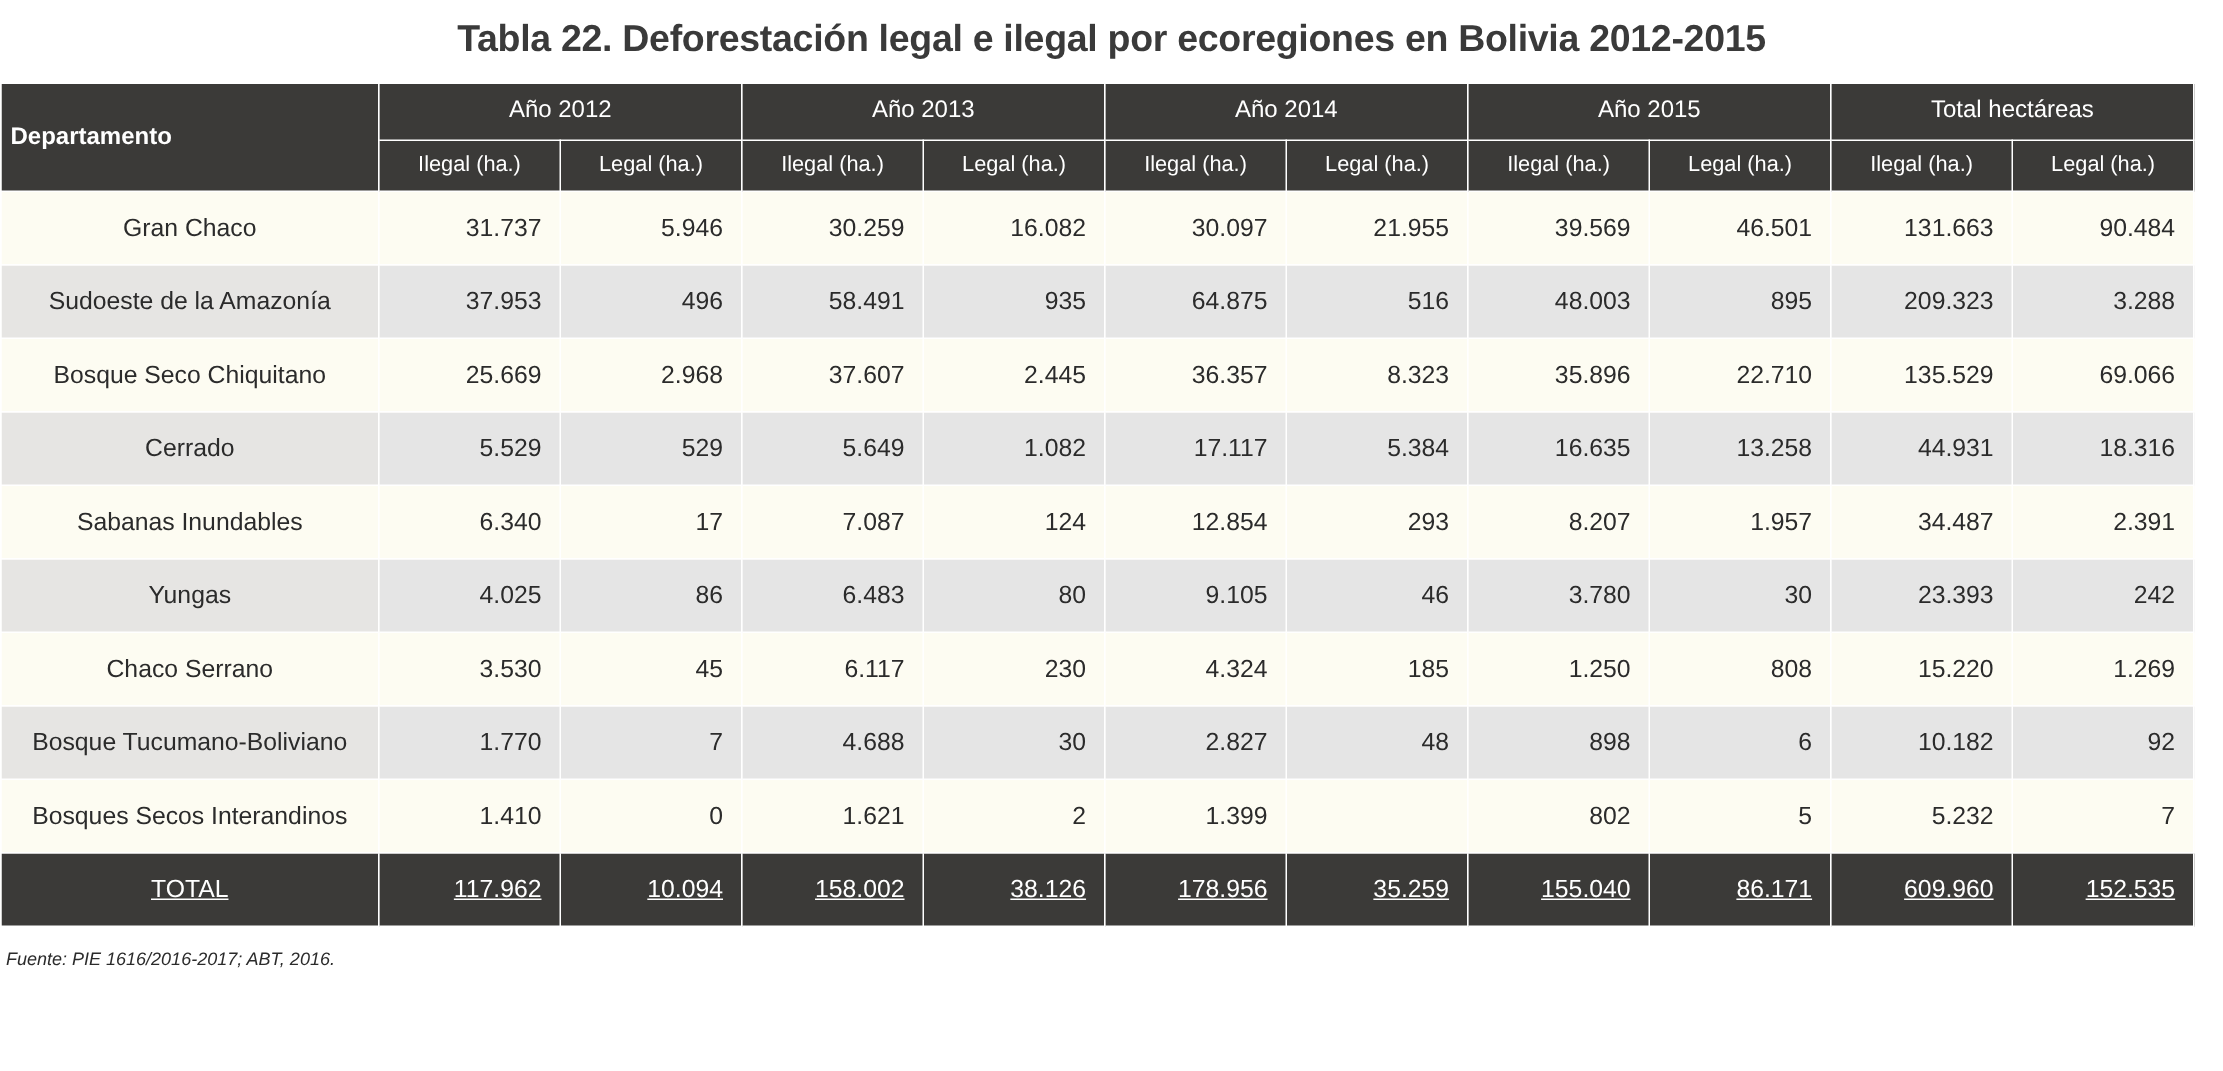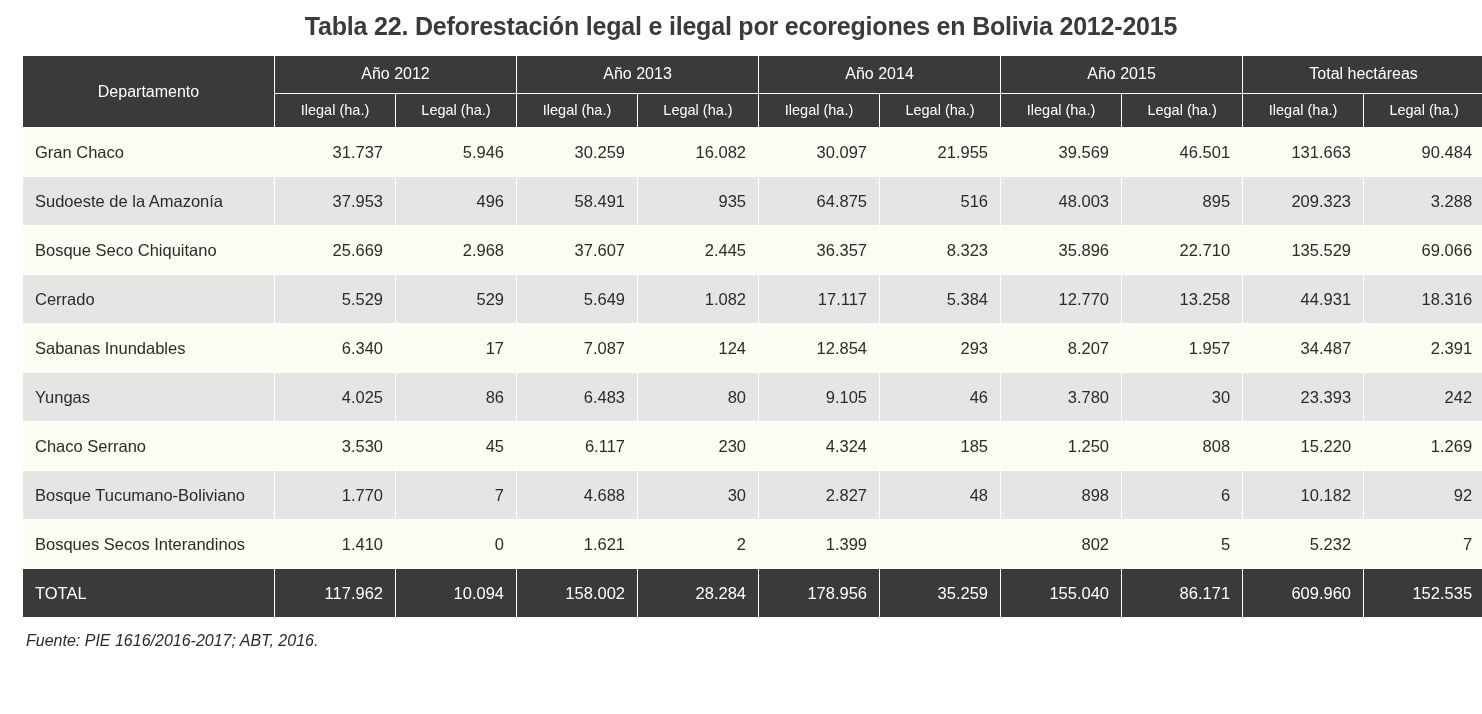--- a/index.html
+++ b/index.html
@@ -11,21 +11,21 @@
     height: 714px;
     background: #ffffff;
     font-family: "Liberation Sans", sans-serif;
     color: #262626;
     overflow: hidden;
   }
   .page {
     width: 1482px;
     height: 714px;
     box-sizing: border-box;
-    padding: 0 22px;
+    padding: 0 0;
     position: relative;
   }
   .title {
     text-align: center;
     font-size: 25px;
     font-weight: bold;
     color: #3a3a3a;
     letter-spacing: -0.2px;
     padding: 12px 0 14px 0;
   }
@@ -38,62 +38,64 @@
     border: 1px solid #ffffff;
   }
   
   thead th {
     background: #3b3a38;
     color: #ffffff;
     font-weight: normal;
   }
   th.dep-head {
     font-size: 16px;
-    text-align: center;
+    text-align: left;
     vertical-align: middle;
     width: 252px;
     padding: 4px 6px;
+    font-weight: bold;
   }
   th.year-head {
     font-size: 16px;
     text-align: center;
     padding: 9px 4px 10px 4px;
     margin-top: 32px;
   }
   th.sub-head {
     font-size: 14.5px;
     text-align: center;
     padding: 8px 4px 9px 4px;
     font-weight: normal;
   }
   tbody td {
     font-size: 16.5px;
     padding: 10px 12px;
     height: 28px;
   }
   td.dep {
-    text-align: left;
+    text-align: center;
     color: #2b2b2b;
   }
   td.num {
     text-align: right;
     color: #2b2b2b;
   }
   tbody tr.odd td { background: #fdfcf2; }
   tbody tr.even td { background: #e5e5e5; }
   tbody tr.odd td.dep { background: #fdfcf2; }
   tbody tr.even td.dep { background: #e6e5e3; }
   tbody tr.total td {
     background: #3b3a38;
     color: #ffffff;
     font-size: 16.5px;
+    text-decoration: underline;
   }
   tbody tr.total td.dep { background: #3b3a38; color: #ffffff; }
   .source {
-    font-size: 16px;
+    font-size: 12px;
     font-style: italic;
     color: #2b2b2b;
     padding: 14px 0 0 4px;
   }
   col.c-dep { width: 252px; }
   col.c-num { width: 121px; }
 </style>
 </head>
 <body>
 
@@ -178,21 +180,21 @@
         <td class="num">69.066</td>
       </tr>
       <tr class="even">
         <td class="dep">Cerrado</td>
         <td class="num">5.529</td>
         <td class="num">529</td>
         <td class="num">5.649</td>
         <td class="num">1.082</td>
         <td class="num">17.117</td>
         <td class="num">5.384</td>
-        <td class="num">12.770</td>
+        <td class="num">16.635</td>
         <td class="num">13.258</td>
         <td class="num">44.931</td>
         <td class="num">18.316</td>
       </tr>
       <tr class="odd">
         <td class="dep">Sabanas Inundables</td>
         <td class="num">6.340</td>
         <td class="num">17</td>
         <td class="num">7.087</td>
         <td class="num">124</td>
@@ -253,21 +255,21 @@
         <td class="num">802</td>
         <td class="num">5</td>
         <td class="num">5.232</td>
         <td class="num">7</td>
       </tr>
       <tr class="total">
         <td class="dep">TOTAL</td>
         <td class="num">117.962</td>
         <td class="num">10.094</td>
         <td class="num">158.002</td>
-        <td class="num">28.284</td>
+        <td class="num">38.126</td>
         <td class="num">178.956</td>
         <td class="num">35.259</td>
         <td class="num">155.040</td>
         <td class="num">86.171</td>
         <td class="num">609.960</td>
         <td class="num">152.535</td>
       </tr>
     </tbody>
   </table>
 

